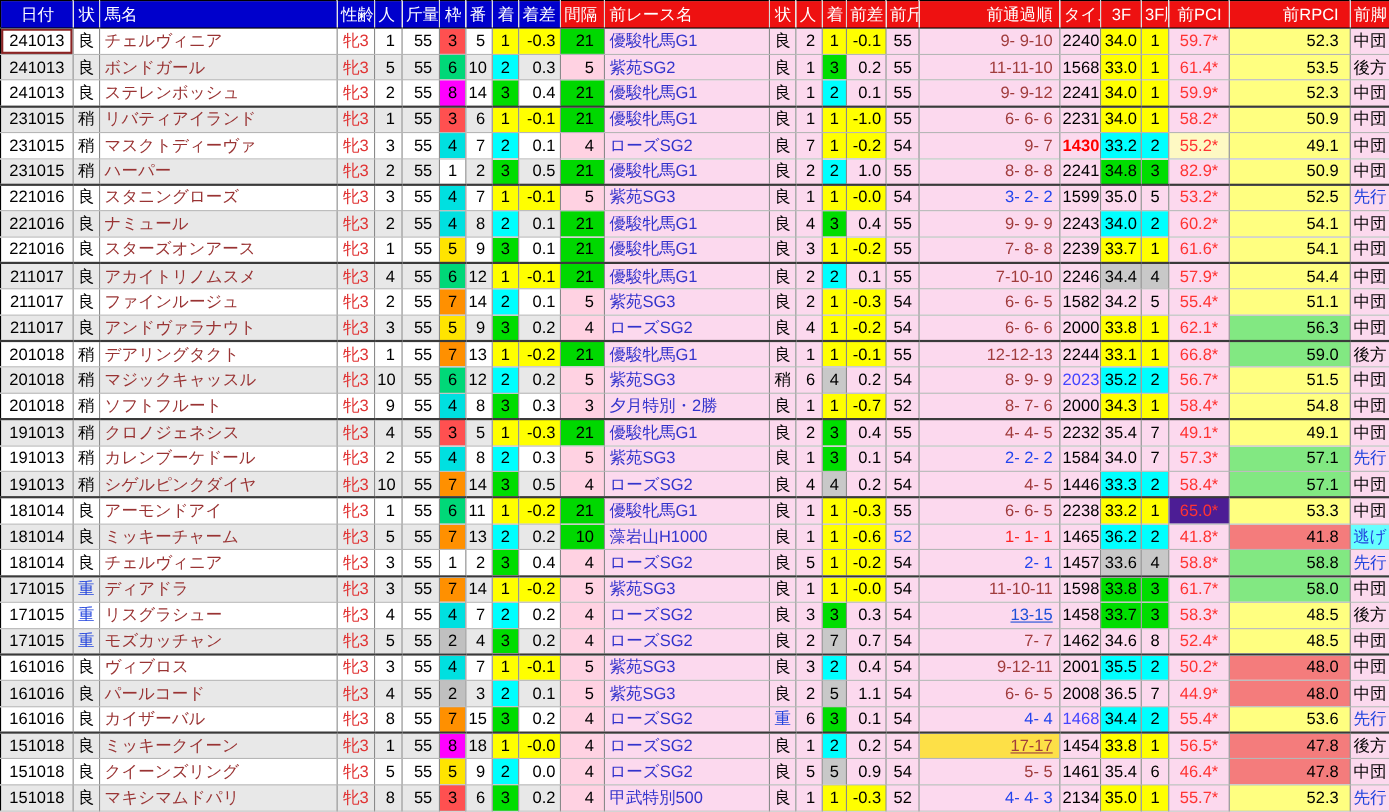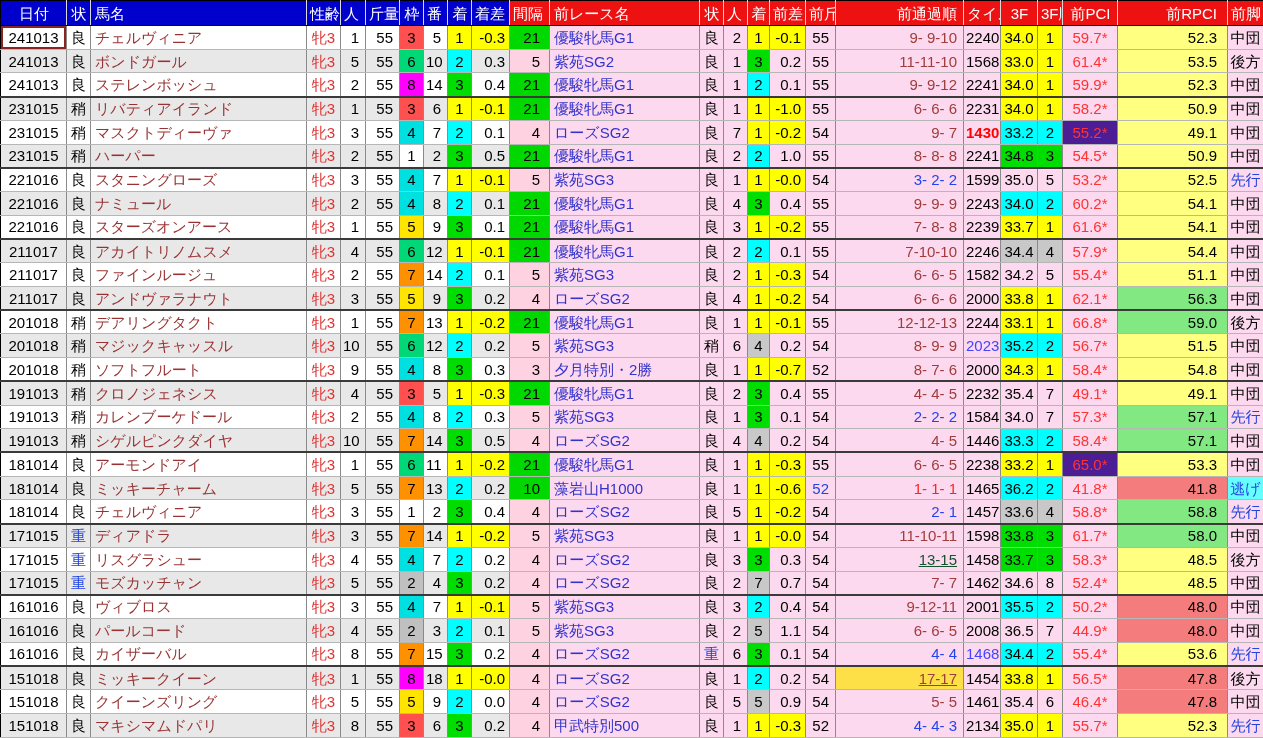--- a/index.html
+++ b/index.html
@@ -205,21 +205,21 @@
         <td class="c-race" style="background: rgb(252, 217, 238); color: rgb(51, 51, 204);">ローズSG2</td>
         <td class="c-pcond" style="background: rgb(252, 217, 238);">良</td>
         <td class="c-ppop" style="background: rgb(252, 217, 238);">7</td>
         <td class="c-pfin" style="background: rgb(255, 255, 0);">1</td>
         <td class="c-pmargin" style="background: rgb(255, 255, 0);">-0.2</td>
         <td class="c-pwt" style="background: rgb(252, 217, 238);">54</td>
         <td class="c-pass" style="background: rgb(252, 217, 238); color: rgb(160, 60, 60);">9- 7</td>
         <td class="c-time bold" style="background: rgb(252, 217, 238); color: rgb(255, 0, 0);">1430</td>
         <td class="c-f3" style="background: rgb(0, 255, 255);">33.2</td>
         <td class="c-f3r" style="background: rgb(0, 255, 255);">2</td>
-        <td class="c-pci" style="background: #4c1d95; color: rgb(255, 51, 51);">55.2*</td>
+        <td class="c-pci" style="background: #fef9c3; color: rgb(255, 51, 51);">55.2*</td>
         <td class="c-rpci" style="background: rgb(255, 255, 128);">49.1</td>
         <td class="c-style" style="background: rgb(252, 217, 238);">中団</td>
       </tr>
       <tr class="group-end">
         <td class="c-date" style="background: rgb(232, 232, 232);">231015</td>
         <td class="c-cond" style="background: rgb(232, 232, 232);">稍</td>
         <td class="c-horse" style="background: rgb(232, 232, 232); color: rgb(153, 51, 51);">ハーパー</td>
         <td class="c-sexage" style="background: rgb(232, 232, 232); color: rgb(224, 51, 51);">牝3</td>
         <td class="c-pop" style="background: rgb(232, 232, 232);">2</td>
         <td class="c-wt" style="background: rgb(232, 232, 232);">55</td>
@@ -231,21 +231,21 @@
         <td class="c-race" style="background: rgb(252, 217, 238); color: rgb(51, 51, 204);">優駿牝馬G1</td>
         <td class="c-pcond" style="background: rgb(252, 217, 238);">良</td>
         <td class="c-ppop" style="background: rgb(252, 217, 238);">2</td>
         <td class="c-pfin" style="background: rgb(0, 255, 255);">2</td>
         <td class="c-pmargin" style="background: rgb(252, 217, 238);">1.0</td>
         <td class="c-pwt" style="background: rgb(252, 217, 238);">55</td>
         <td class="c-pass" style="background: rgb(252, 217, 238); color: rgb(160, 60, 60);">8- 8- 8</td>
         <td class="c-time" style="background: rgb(252, 217, 238);">2241</td>
         <td class="c-f3" style="background: rgb(0, 221, 0);">34.8</td>
         <td class="c-f3r" style="background: rgb(0, 221, 0);">3</td>
-        <td class="c-pci" style="background: rgb(252, 217, 238); color: rgb(255, 51, 51);">54.5*</td>
+        <td class="c-pci" style="background: rgb(252, 217, 238); color: rgb(255, 51, 51);">82.9*</td>
         <td class="c-rpci" style="background: rgb(255, 255, 128);">50.9</td>
         <td class="c-style" style="background: rgb(252, 217, 238);">中団</td>
       </tr>
       <tr>
         <td class="c-date" style="background: rgb(255, 255, 255);">221016</td>
         <td class="c-cond" style="background: rgb(255, 255, 255);">良</td>
         <td class="c-horse" style="background: rgb(255, 255, 255); color: rgb(153, 51, 51);">スタニングローズ</td>
         <td class="c-sexage" style="background: rgb(255, 255, 255); color: rgb(224, 51, 51);">牝3</td>
         <td class="c-pop" style="background: rgb(255, 255, 255);">3</td>
         <td class="c-wt" style="background: rgb(255, 255, 255);">55</td>
@@ -669,21 +669,21 @@
         <td class="c-num" style="background: rgb(255, 255, 255);">7</td>
         <td class="c-fin" style="background: rgb(0, 255, 255);">2</td>
         <td class="c-margin" style="background: rgb(255, 255, 255);">0.2</td>
         <td class="c-itv" style="background: rgb(255, 210, 226);">4</td>
         <td class="c-race" style="background: rgb(252, 217, 238); color: rgb(51, 51, 204);">ローズSG2</td>
         <td class="c-pcond" style="background: rgb(252, 217, 238);">良</td>
         <td class="c-ppop" style="background: rgb(252, 217, 238);">3</td>
         <td class="c-pfin" style="background: rgb(0, 221, 0);">3</td>
         <td class="c-pmargin" style="background: rgb(252, 217, 238);">0.3</td>
         <td class="c-pwt" style="background: rgb(252, 217, 238);">54</td>
-        <td class="c-pass" style="background: rgb(252, 217, 238); color: #14532d; text-decoration: underline;">13-15</td>
+        <td class="c-pass" style="background: rgb(252, 217, 238); color: #1d4ed8; text-decoration: underline;">13-15</td>
         <td class="c-time" style="background: rgb(252, 217, 238);">1458</td>
         <td class="c-f3" style="background: rgb(0, 221, 0);">33.7</td>
         <td class="c-f3r" style="background: rgb(0, 221, 0);">3</td>
         <td class="c-pci" style="background: rgb(252, 217, 238); color: rgb(255, 51, 51);">58.3*</td>
         <td class="c-rpci" style="background: rgb(255, 255, 128);">48.5</td>
         <td class="c-style" style="background: rgb(252, 217, 238);">後方</td>
       </tr>
       <tr class="group-end">
         <td class="c-date" style="background: rgb(232, 232, 232);">171015</td>
         <td class="c-cond" style="background: rgb(232, 232, 232); color: rgb(34, 68, 221);">重</td>

